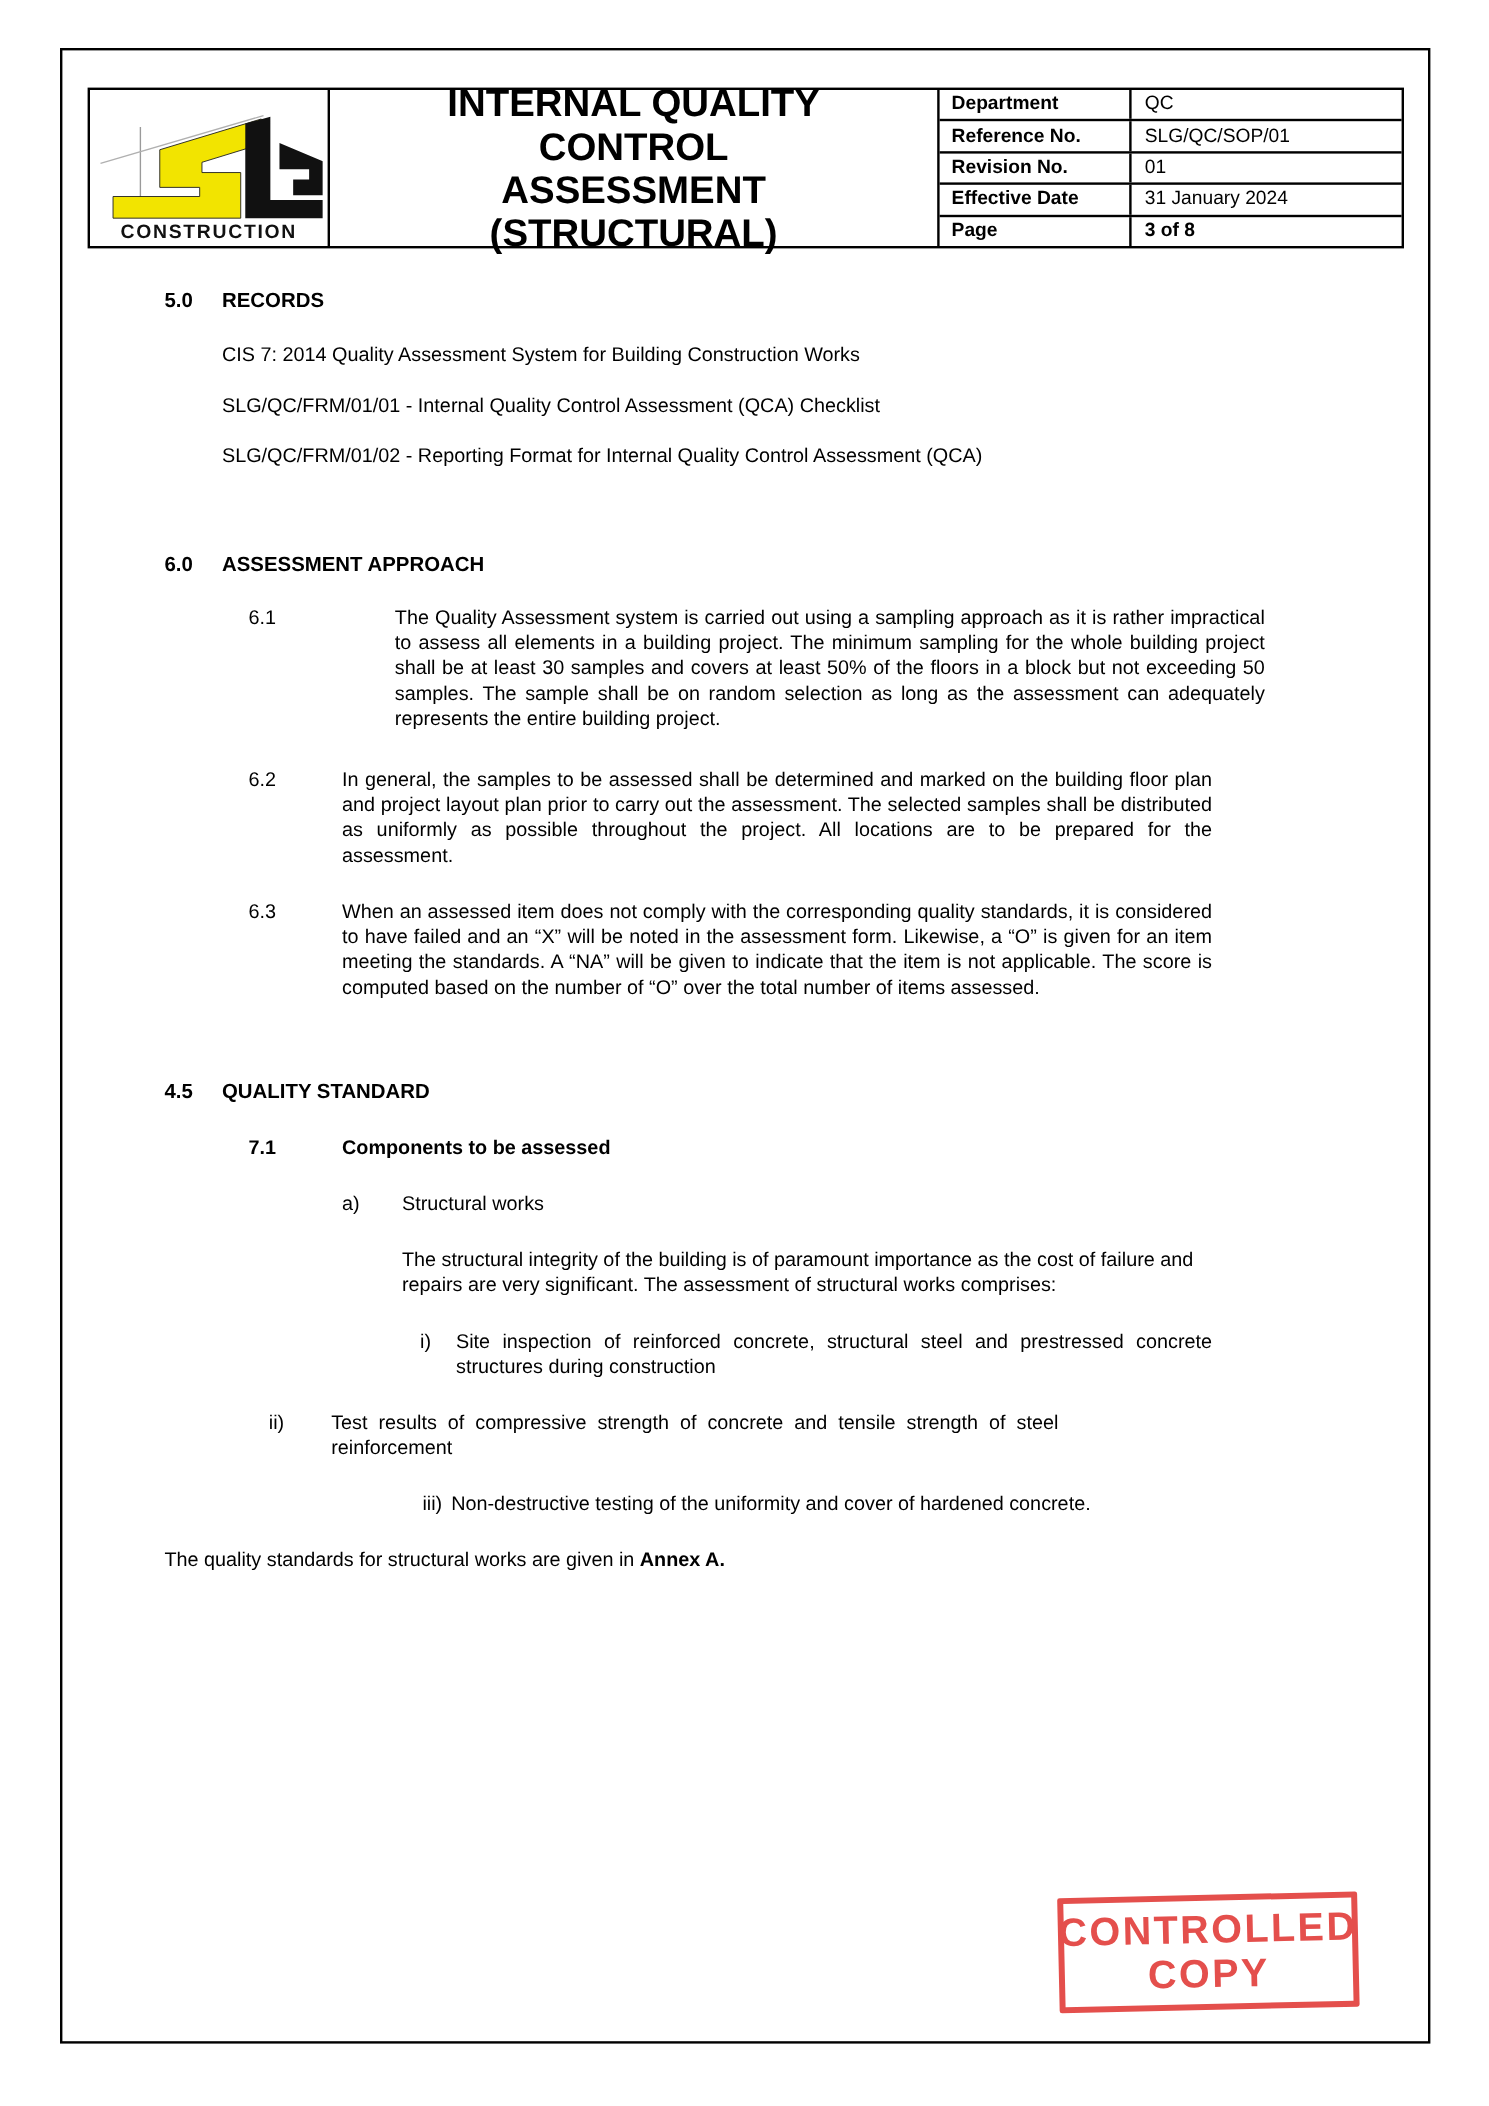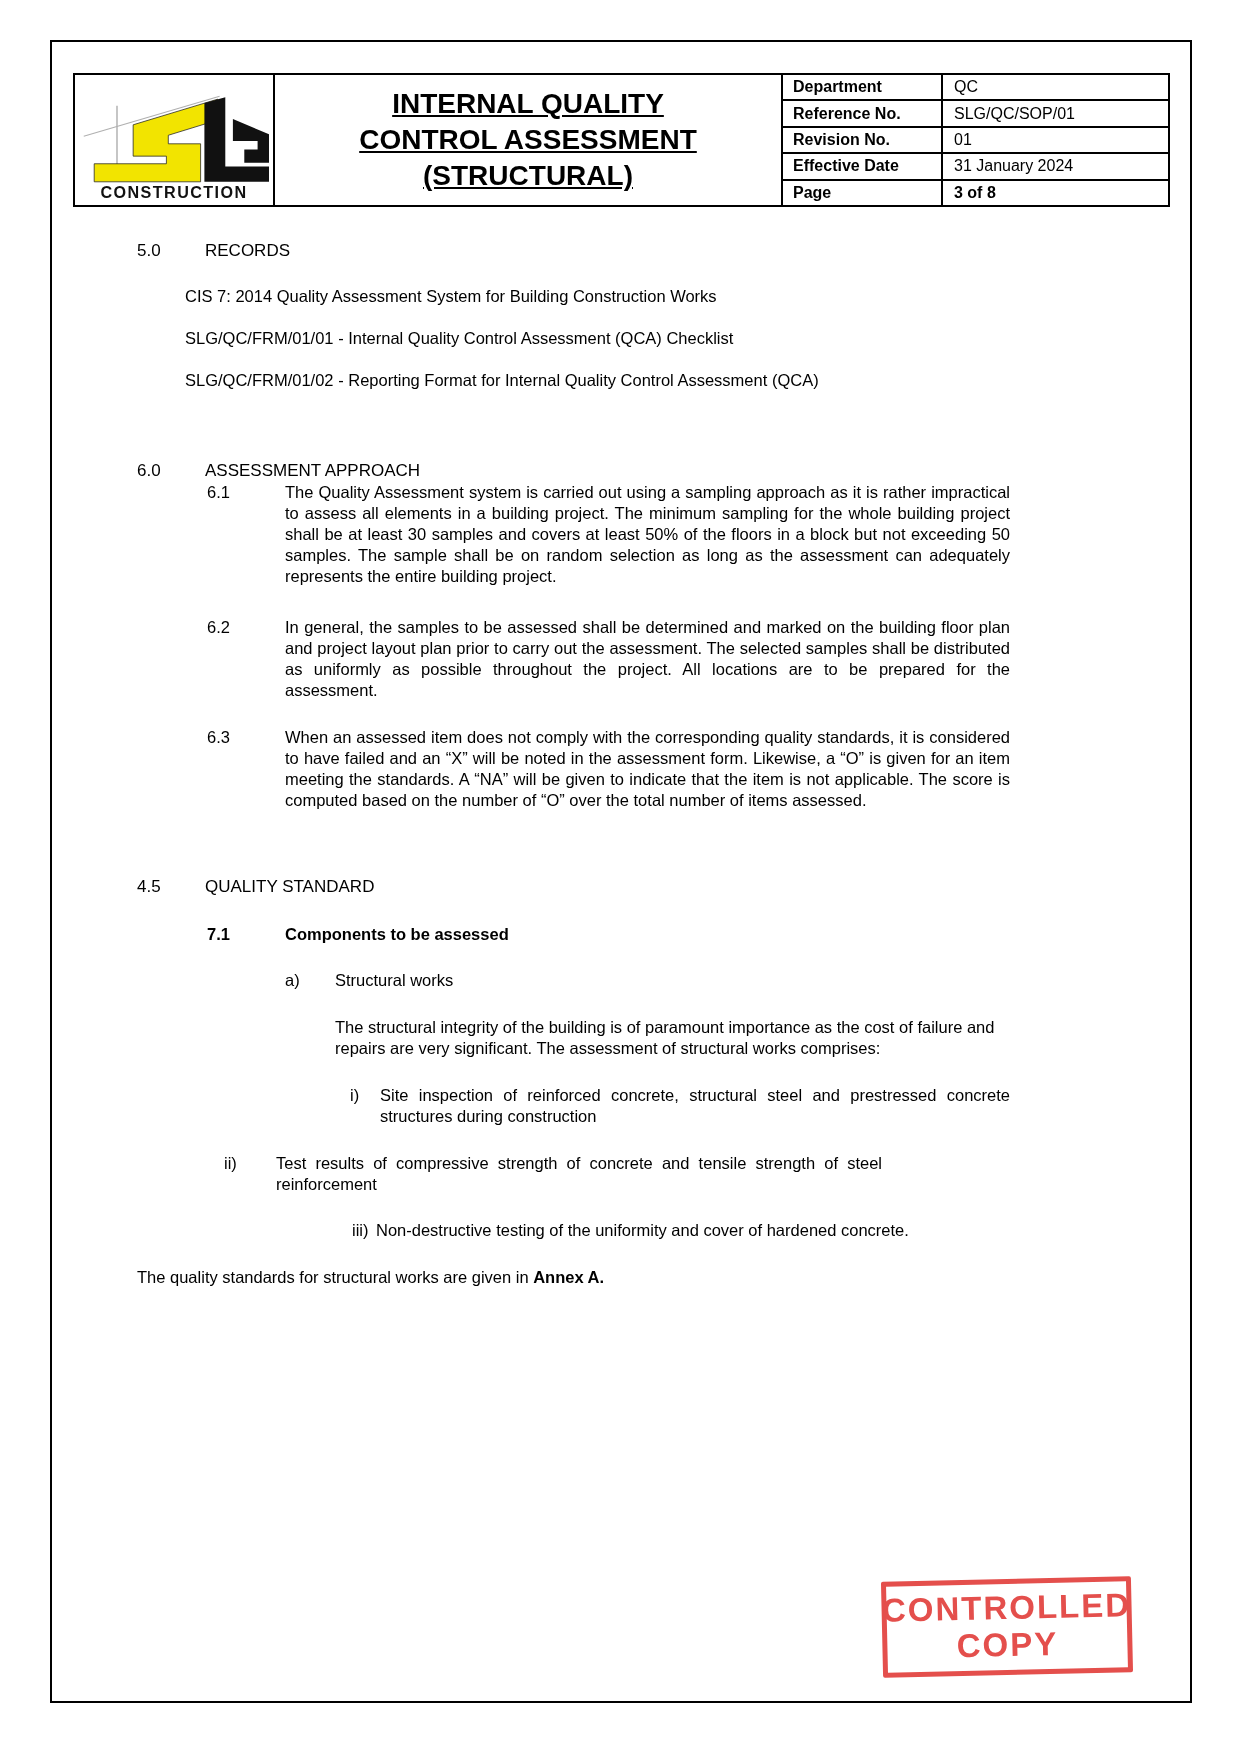--- a/index.html
+++ b/index.html
@@ -19,46 +19,46 @@
   }
   .logo-cell{
     width:200px;flex:none;border-right:2px solid #000;box-sizing:border-box;
     display:flex;align-items:center;justify-content:center;
   }
   .title-cell{
     flex:1;border-right:2px solid #000;box-sizing:border-box;
     display:flex;align-items:center;justify-content:center;text-align:center;
   }
   .title-cell .doc-title{
-    font-weight:bold;font-size:28px;line-height:36px;max-width:380px;text-decoration:underline;
+    font-weight:bold;font-size:32px;line-height:36px;max-width:380px;
   }
   .info-cell{width:385px;flex:none;display:flex;flex-direction:column;font-size:16px;}
   .info-row{flex:1;display:flex;border-bottom:2px solid #000;box-sizing:border-box;}
   .info-row:last-child{border-bottom:none;}
   .info-label{
     width:160px;flex:none;border-right:2px solid #000;box-sizing:border-box;
     font-weight:bold;display:flex;align-items:center;padding:0 8px 0 10px;
   }
   .info-value{flex:1;display:flex;align-items:center;padding:0 8px 0 11px;}
   .info-value.bold{font-weight:bold;}
   
   .content{
     position:absolute;left:85px;top:198px;width:960px;
     font-size:16.5px;line-height:21px;
   }
-  .sec-head{display:flex;font-weight:normal;font-size:17px;line-height:22px;gap:20px;}
+  .sec-head{display:flex;font-weight:bold;font-size:17px;line-height:22px;}
   .sec-head .snum{width:48px;flex:none;}
   .rec-item{margin:21px 0 0 48px;}
   .rec-item.first{margin-top:24px;}
   .gap-65{margin-top:65px;}
   .gap-69{margin-top:69px;}
   .num-para{display:flex;}
   .num-para .pnum{width:78px;flex:none;margin-left:70px;}
   .num-para .ptext{width:725px;text-align:justify;}
-  .m23{}
+  .m23{margin-top:23px;gap:44px;}
   .m25{margin-top:25px;}
   .m26{margin-top:26px;}
   .m30{margin-top:30px;}
   .sub-head{display:flex;font-weight:bold;line-height:22px;align-items:center;}
   .sub-head .snum{width:78px;flex:none;margin-left:70px;}
   .intro{margin-left:148px;width:740px;}
   .alpha-row{display:flex;margin-left:148px;}
   .alpha-row .amark{width:50px;flex:none;}
   .alpha-desc{margin-left:198px;width:676px;}
   .point{display:flex;}

